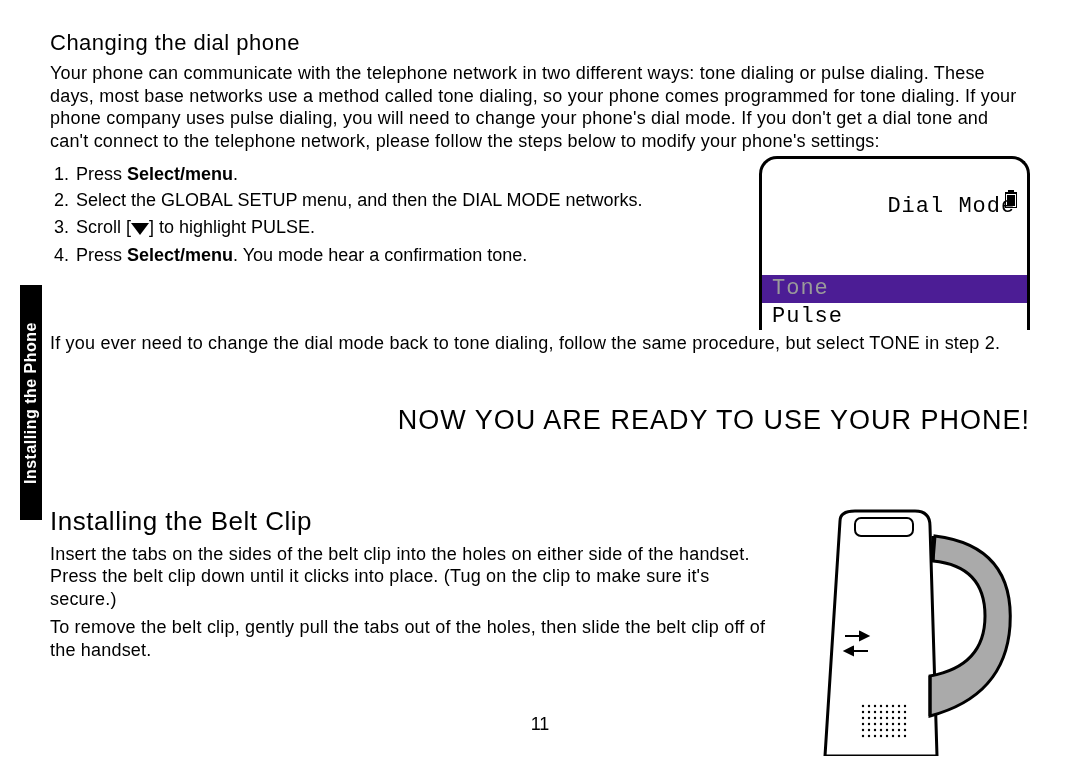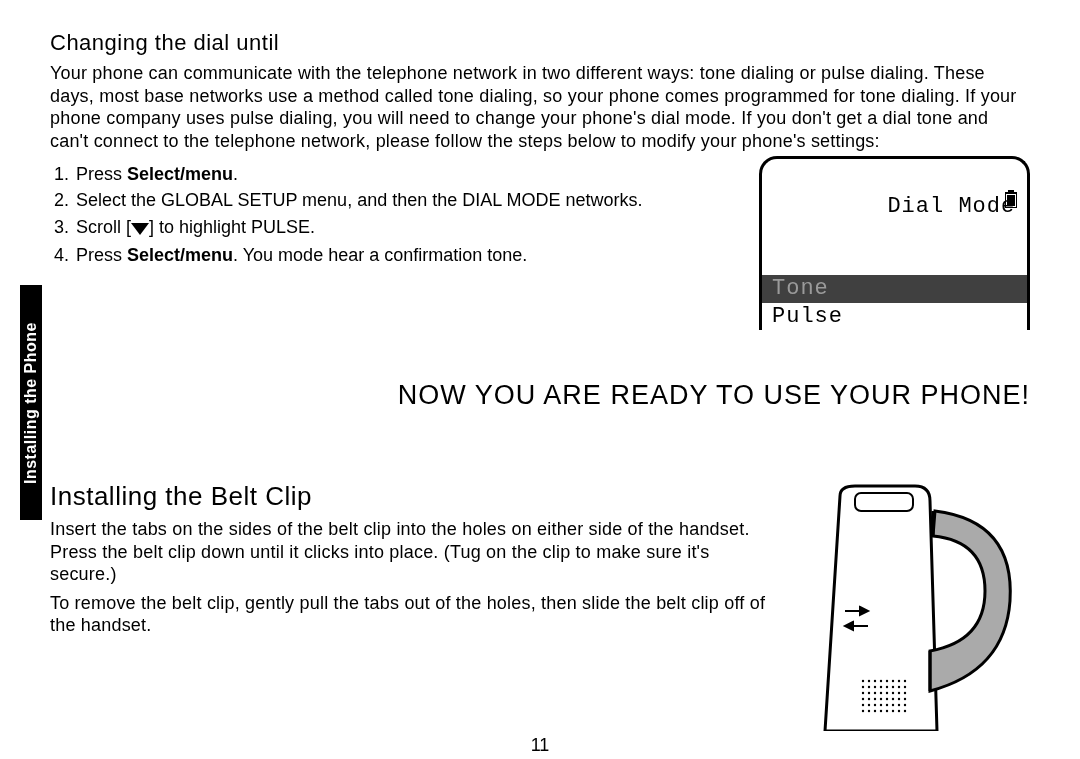--- a/index.html
+++ b/index.html
@@ -99,21 +99,21 @@
     padding-left: 10px;
   }
   .batt {
     position: absolute;
     right: 10px;
     top: 2px;
     font-size: 18px;
     font-family: Arial, sans-serif;
   }
   .screen-row.selected {
-    background: #404040;
+    background: #4c1d95;
     color: #9a9a9a;
   }
   .ready {
     text-align: right;
     font-size: 27px;
     letter-spacing: 1px;
     margin: 50px 0 70px 0;
   }
   .belt-area {
     display: flex;
@@ -123,35 +123,35 @@
   .belt-text {
     flex: 1;
   }
   .belt-illus {
     width: 245px;
     height: 250px;
     flex-shrink: 0;
   }
   .page-num {
     position: absolute;
-    bottom: 3px;
+    bottom: 24px;
     left: 0;
     width: 100%;
     text-align: center;
     font-size: 18px;
   }
 </style>
 </head>
 <body>
 
 <div class="page">
 
   <div class="side-tab">Installing the Phone</div>
 
-  <h2 class="section">Changing the dial until</h2>
+  <h2 class="section">Changing the dial phone</h2>
   <p class="body">Your phone can communicate with the telephone network in two different ways: tone dialing or pulse dialing. These days, most base networks use a method called tone dialing, so your phone comes programmed for tone dialing. If your phone company uses pulse dialing, you will need to change your phone's dial mode. If you don't get a dial tone and can't connect to the telephone network, please follow the steps below to modify your phone's settings:</p>
 
   <div class="steps-area">
     <ol class="steps">
       <li>
         <span>Press </span><span class="bold">Select/menu</span><span>.</span>
       </li>
       <li>Select the GLOBAL SETUP menu, and then the DIAL MODE networks.</li>
       <li>
         <span>Scroll [</span><span class="down-tri"><svg width="18" height="12" viewBox="0 0 18 12">
@@ -172,20 +172,21 @@
               <rect x="0" y="3" width="12" height="15" fill="none" stroke="#000" stroke-width="2"></rect>
               <rect x="2" y="5" width="8" height="11" fill="#000"></rect>
             </svg>
         </span>
       </div>
       <div class="screen-row selected">Tone</div>
       <div class="screen-row">Pulse</div>
     </div>
   </div>
 
+  <p class="body" style="margin-top:2px;">If you ever need to change the dial mode back to tone dialing, follow the same procedure, but select TONE in step 2.</p>
 
   <div class="ready">NOW YOU ARE READY TO USE YOUR PHONE!</div>
 
   <div class="belt-area">
     <div class="belt-text">
       <h2 class="section big" style="margin-top:0;">Installing the Belt Clip</h2>
       <p class="body">Insert the tabs on the sides of the belt clip into the holes on either side of the handset. Press the belt clip down until it clicks into place. (Tug on the clip to make sure it's secure.)</p>
       <p class="body">To remove the belt clip, gently pull the tabs out of the holes, then slide the belt clip off of the handset.</p>
     </div>
     <div class="belt-illus">

